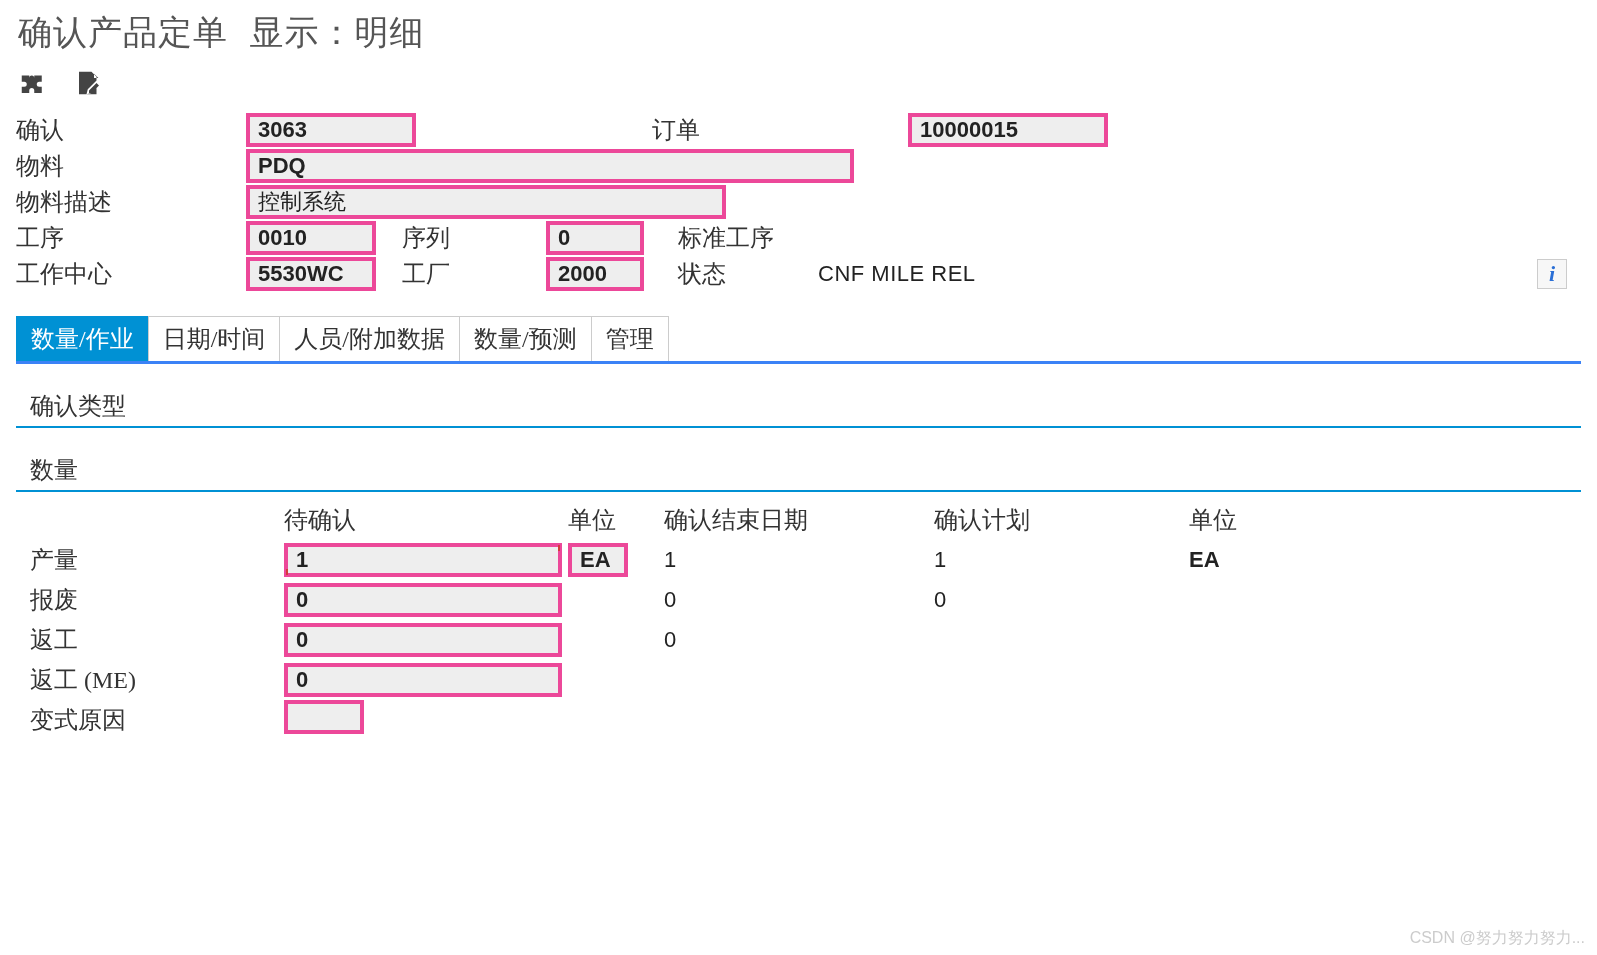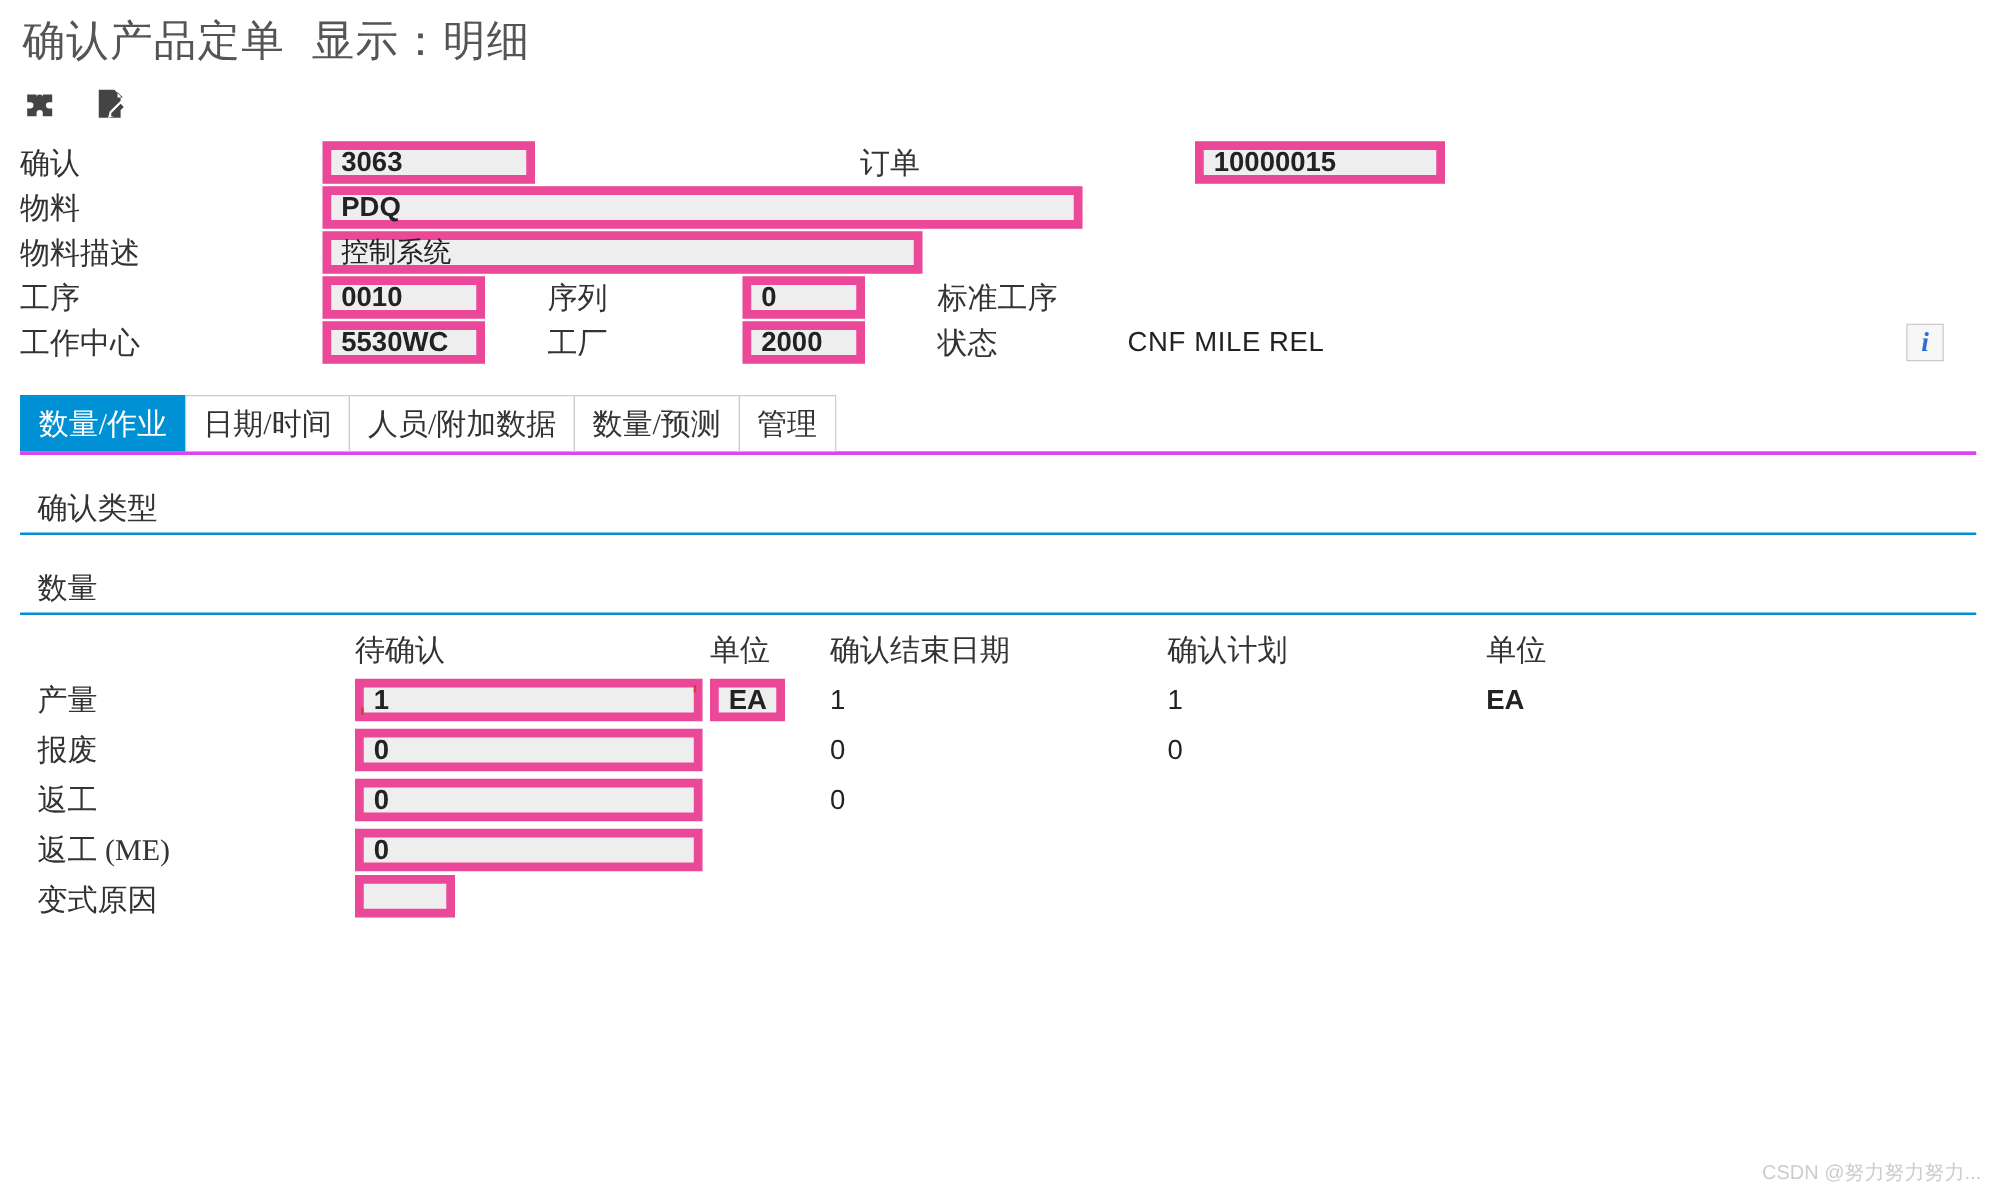--- a/index.html
+++ b/index.html
@@ -29,34 +29,34 @@
     .toolbar svg { width: 30px; height: 30px; }
     .icon-btn { cursor: pointer; display: inline-flex; }
 
     .header-form {
       padding: 6px 16px 6px 16px;
     }
     .form-row {
       display: flex;
       align-items: center;
       min-height: 36px;
-      gap: 16px;
+      gap: 4px;
     }
     .lbl {
       display: inline-block;
       color: #333;
       font-family: "SimSun","NSimSun",serif;
       font-size: 24px;
     }
     .lbl-disabled { color: #aaa; }
     .w-col1 { width: 226px; }
 
     .field {
       background: #eee;
-      border: 7px solid #ec4899;
+      border: 4px solid #ec4899;
       padding: 2px 8px;
       font-size: 22px;
       display: inline-flex;
       align-items: center;
       height: 34px;
       font-family: Arial, sans-serif;
       font-weight: bold;
       color: #222;
     }
     .field.cn { font-family: "SimSun","NSimSun",serif; font-weight: 400; }
@@ -104,21 +104,21 @@
       font-size: 22px;
       font-weight: bold;
     }
 
     .tabs-wrap {
       margin: 18px 16px 0 16px;
     }
     .tabstrip {
       display: flex;
       align-items: flex-end;
-      border-bottom: 3px solid #d946ef;
+      border-bottom: 3px solid #3b82f6;
     }
     .tab {
       padding: 6px 14px 6px 14px;
       font-size: 24px;
       color: #333;
       border: 1px solid #ccc;
       border-bottom: none;
       background: #fff;
       margin-right: -1px;
       cursor: pointer;

